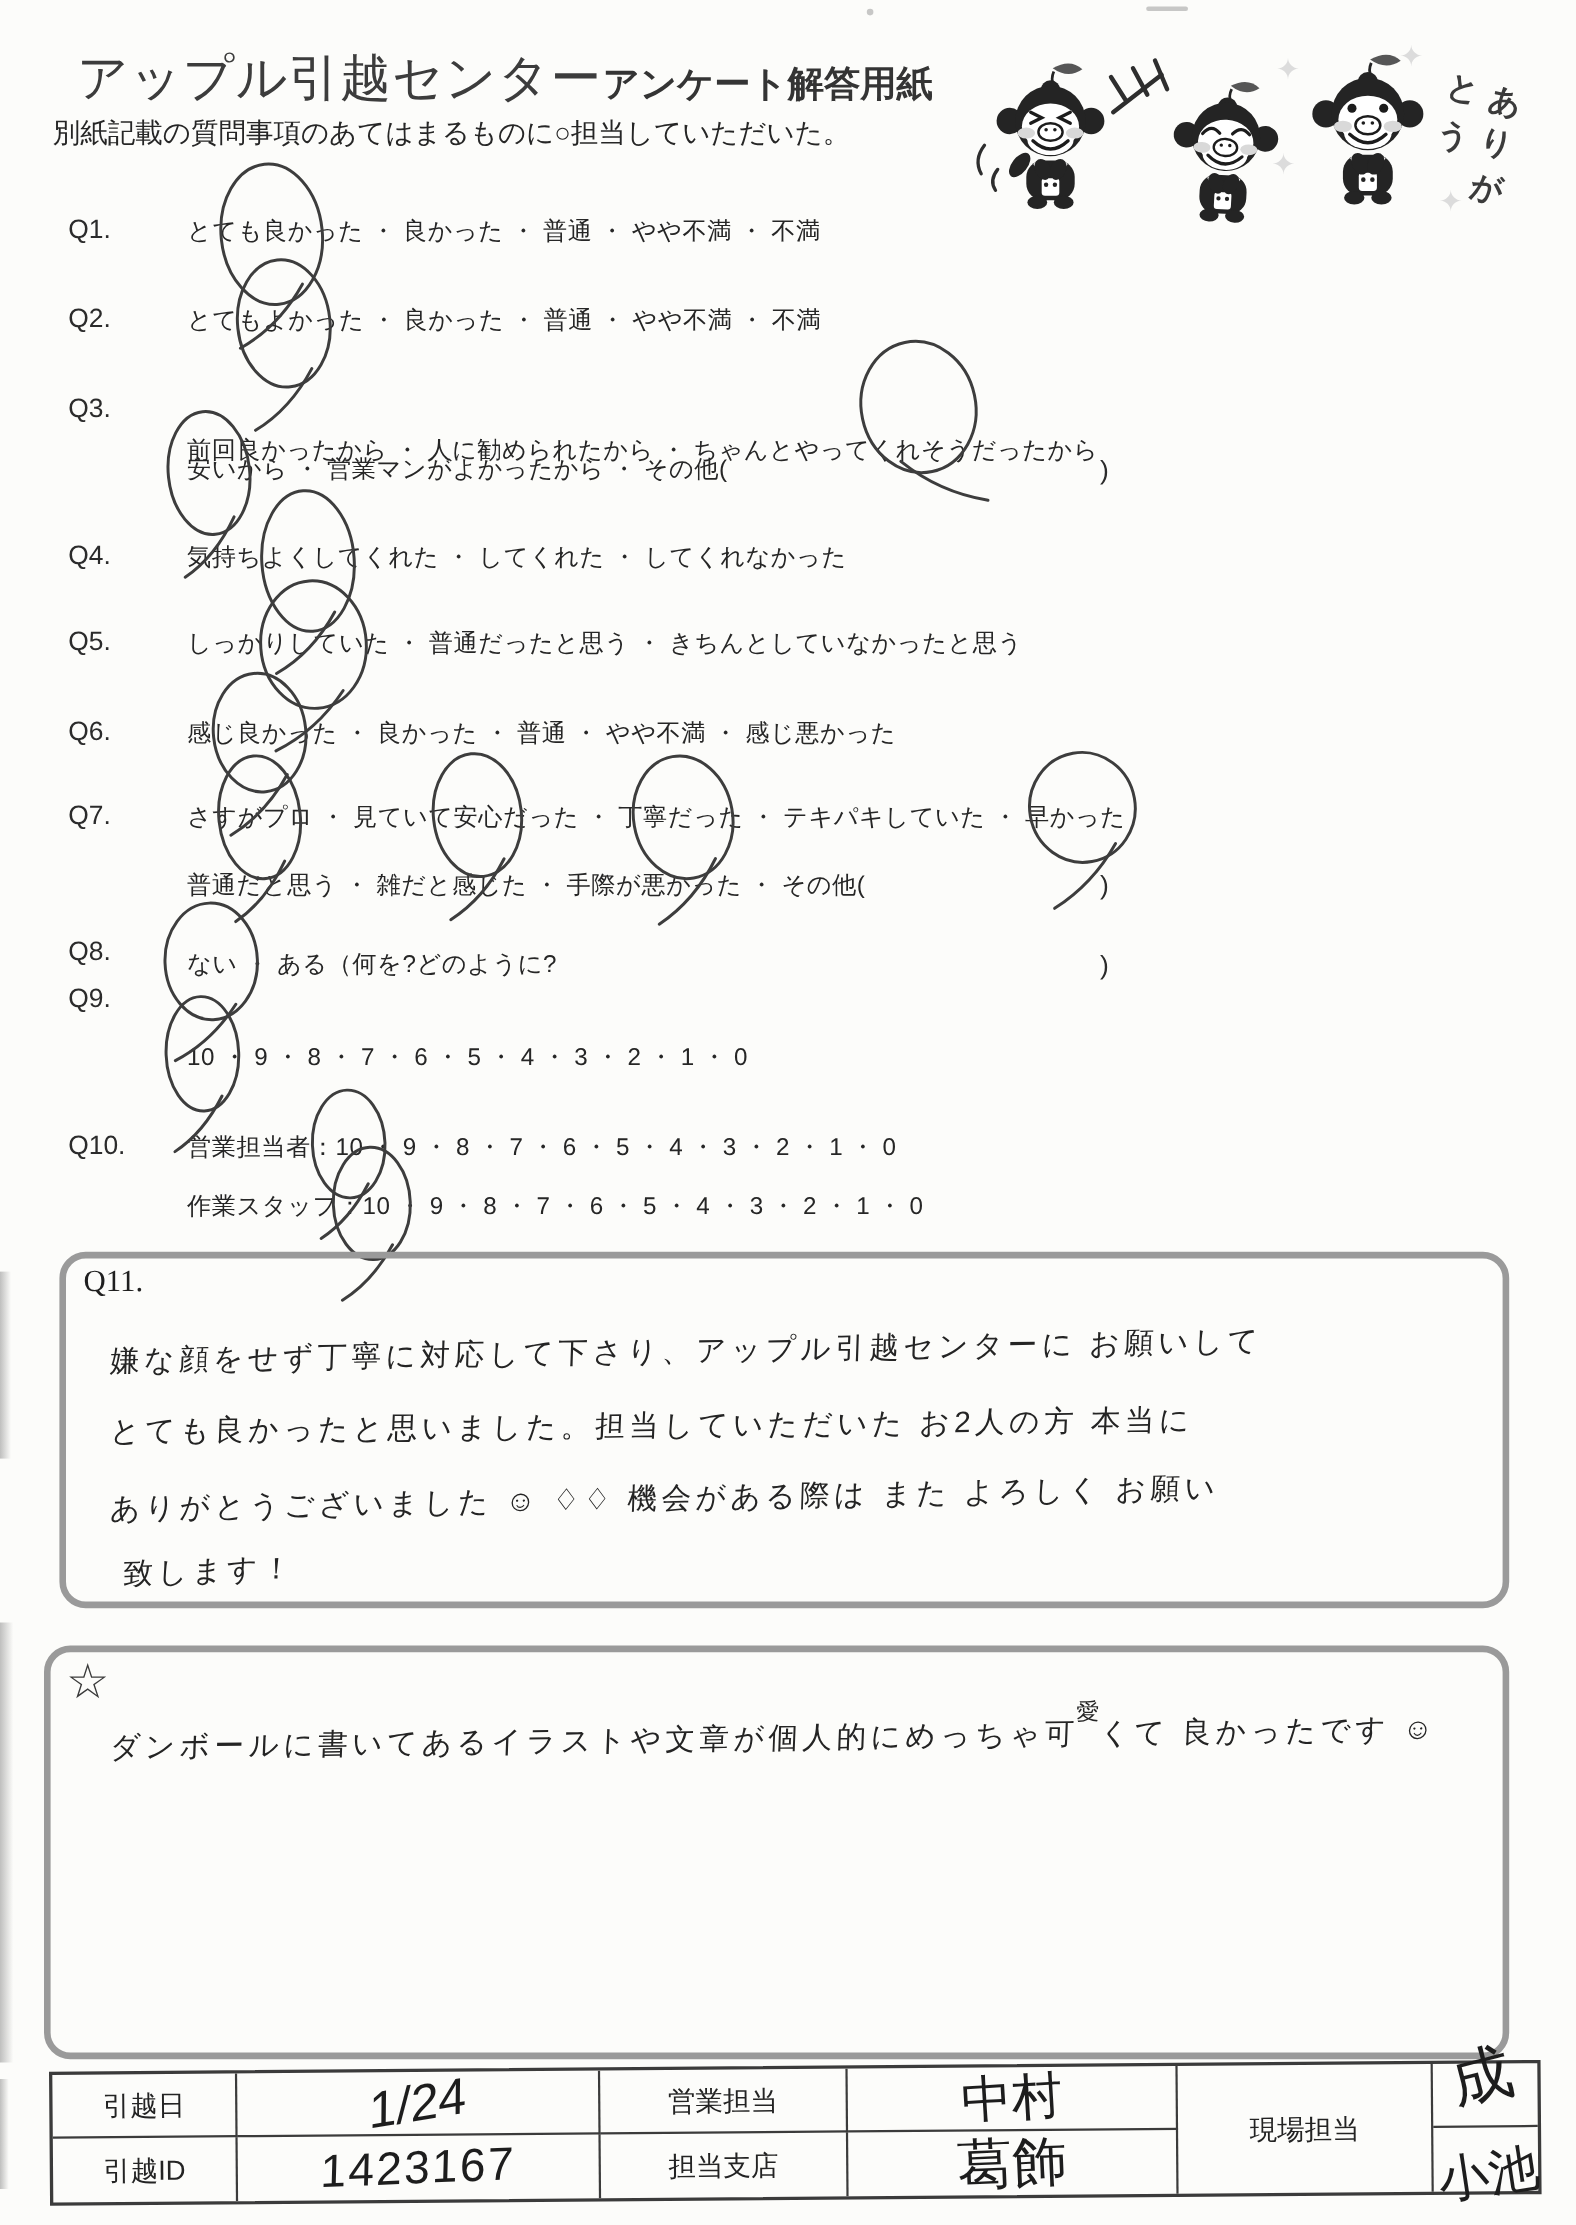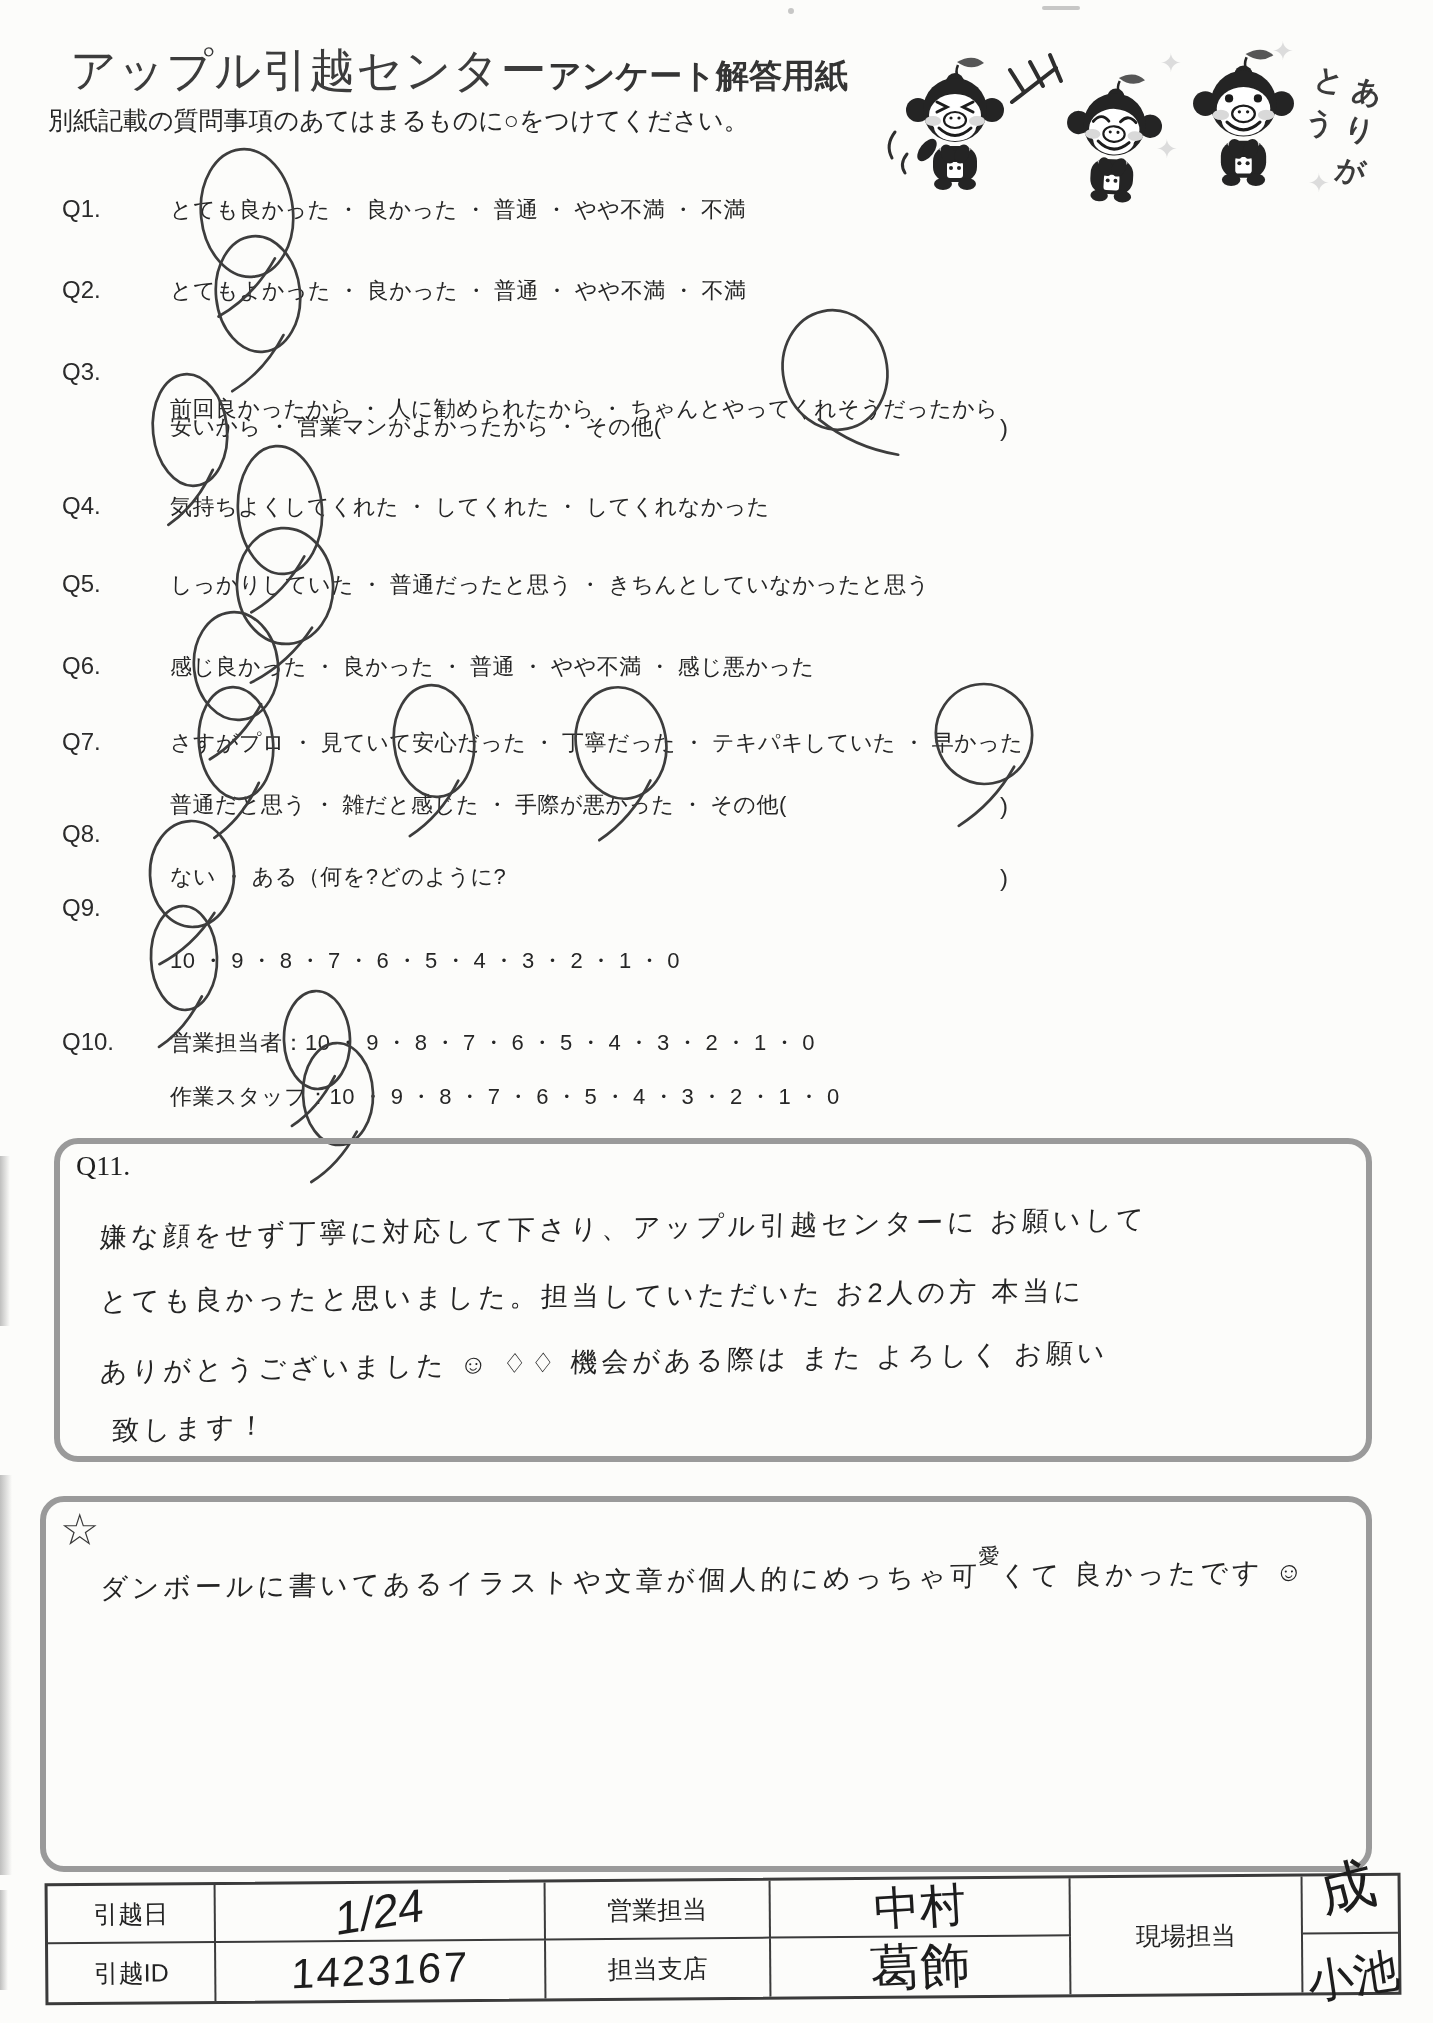--- a/index.html
+++ b/index.html
@@ -55,21 +55,21 @@
   #st3{top:1890px;height:100px;width:8px;}
   .speck{background:#9a9a9a;border-radius:50%;opacity:.55;}
 </style>
 </head>
 <body>
 
 <div class="page">
 
   <div class="abs brand">アップル引越センター</div>
   <div class="abs form-title">アンケート解答用紙</div>
-  <div class="abs instruction">別紙記載の質問事項のあてはまるものに○をつけてください。</div>
+  <div class="abs instruction">別紙記載の質問事項のあてはまるものに○担当していただいた。</div>
 
   <div class="abs speck" style="left:788px;top:8px;width:6px;height:6px;"></div>
   <div class="abs speck" style="left:1042px;top:6px;width:38px;height:4px;border-radius:2px;"></div>
 
   <div class="abs mascots">
     <svg width="510" height="180" viewBox="0 0 510 180" xmlns="http://www.w3.org/2000/svg">
       <defs>
         <g id="mk">
           <path d="M52,4 q16,-9 27,1 q-13,9 -27,-1" fill="#565656"></path>
           <path d="M53,7 q-3,7 0,12" stroke="#242424" stroke-width="2.5" fill="none"></path>
@@ -147,21 +147,21 @@
       <div class="abs qlabel" style="top: 492px;">Q4.</div>
       <div class="abs qtext" style="top: 492px;">気持ちよくしてくれた ・ してくれた ・ してくれなかった</div>
       <div class="abs qlabel" style="top: 570px;">Q5.</div>
       <div class="abs qtext" style="top: 570px;">しっかりしていた ・ 普通だったと思う ・ きちんとしていなかったと思う</div>
       <div class="abs qlabel" style="top: 652px;">Q6.</div>
       <div class="abs qtext" style="top: 652px;">感じ良かった ・ 良かった ・ 普通 ・ やや不満 ・ 感じ悪かった</div>
       <div class="abs qlabel" style="top: 728px;">Q7.</div>
       <div class="abs qtext" style="top: 728px;">さすがプロ ・ 見ていて安心だった ・ 丁寧だった ・ テキパキしていた ・ 早かった</div>
       <div class="abs qtext" style="top: 790px;">普通だと思う ・ 雑だと感じた ・ 手際が悪かった ・ その他(</div>
       <div class="abs qparen" style="top: 792px;">)</div>
-      <div class="abs qlabel" style="top: 820px;">Q8.</div>
+      <div class="abs qlabel" style="top: 852px;">Q8.</div>
       <div class="abs qtext" style="top: 862px;">ない ・ ある（何を?どのように?</div>
       <div class="abs qparen" style="top: 864px;">)</div>
       <div class="abs qlabel" style="top: 894px;">Q9.</div>
       <div class="abs qtext" style="top: 946px;">10 ・ 9 ・ 8 ・ 7 ・ 6 ・ 5 ・ 4 ・ 3 ・ 2 ・ 1 ・ 0</div>
       <div class="abs qlabel" style="top: 1028px;">Q10.</div>
       <div class="abs qtext" style="top: 1028px;">営業担当者：10 ・ 9 ・ 8 ・ 7 ・ 6 ・ 5 ・ 4 ・ 3 ・ 2 ・ 1 ・ 0</div>
       <div class="abs qtext" style="top: 1082px;">作業スタッフ：10 ・ 9 ・ 8 ・ 7 ・ 6 ・ 5 ・ 4 ・ 3 ・ 2 ・ 1 ・ 0</div>
     </div>
 
   <div id="circles" class="abs" style="left:0;top:0;pointer-events:none;"><svg width="1433" height="2023" viewBox="0 0 1433 2023" xmlns="http://www.w3.org/2000/svg">

